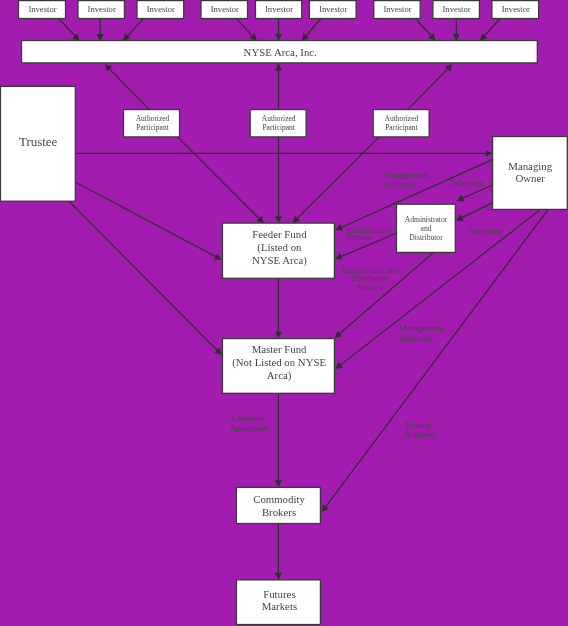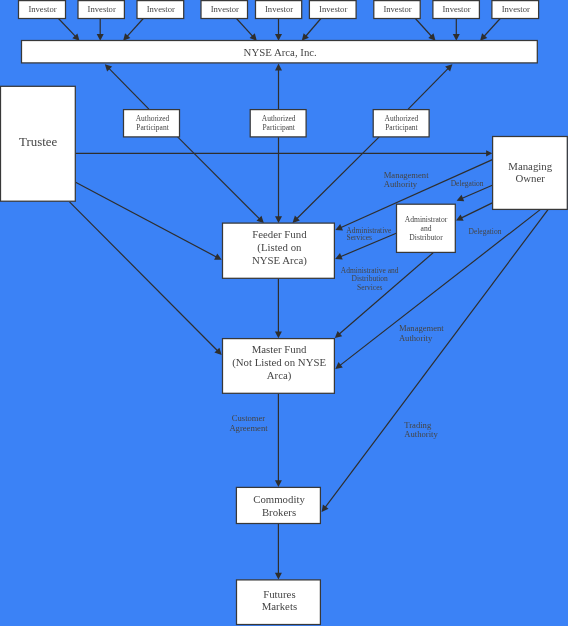--- a/index.html
+++ b/index.html
@@ -1,17 +1,17 @@
 <!DOCTYPE html>
 <html><head>
 <meta charset="utf-8">
 <title>Fund Structure Diagram</title>
 <style>
   html,body{margin:0;padding:0;background:#ffffff;}
-  #page{position:relative;width:568px;height:626px;overflow:hidden;background:#3b82f6;}
+  #page{position:relative;width:568px;height:626px;overflow:hidden;background:#a21caf;}
   svg#chart{display:block;transform:translateZ(0);}
   .bx{fill:#ffffff;stroke:#383838;stroke-width:1.25;}
   .ln{stroke:#2e2e2e;stroke-width:1.2;fill:none;}
   .ah{fill:#2e2e2e;stroke:none;}
   text{font-family:"Liberation Serif",serif;fill:#454545;text-anchor:middle;}
   .t-lg{font-size:10.8px;}
   .t-xl{font-size:12.9px;}
   .t-md{font-size:8.6px;}
   .t-xs{font-size:8.6px;}
   .t-sm{font-size:7.5px;}

